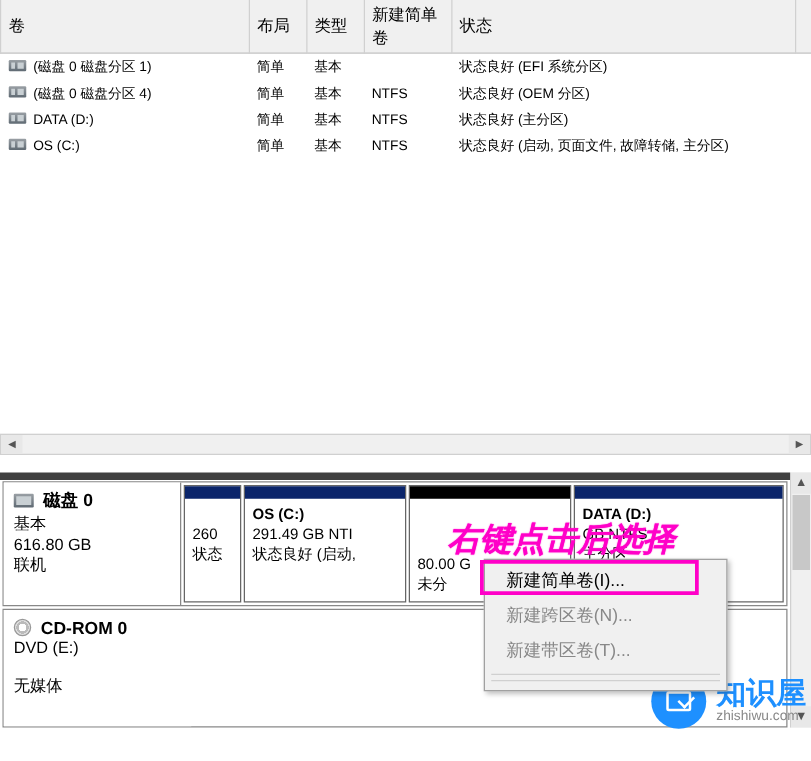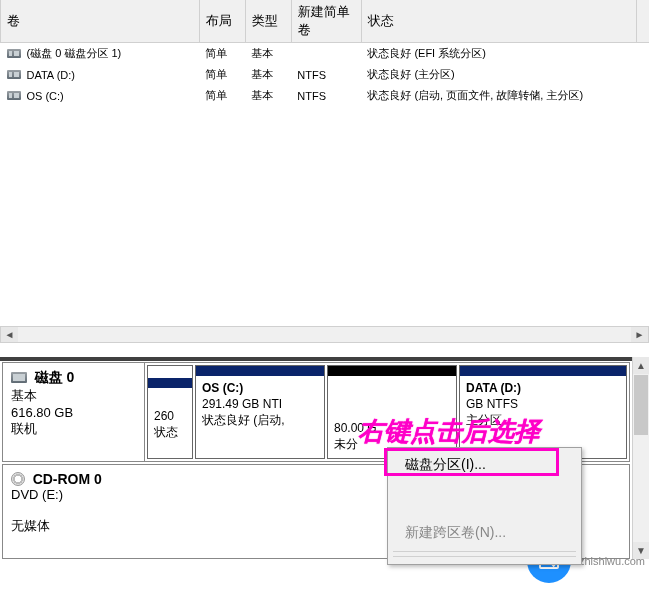--- a/index.html
+++ b/index.html
@@ -17,21 +17,21 @@
   .spacer-top { height: 220px; }
 
   
   .hscroll-wrap { height: 17px; border: 1px solid #d0d0d0; background: #f0f0f0; display:flex; align-items:center; }
   .hscroll-btn { width: 17px; height: 15px; background: #e8e8e8; display:flex; align-items:center; justify-content:center; color:#555; font-size:10px; }
   .hscroll-track { flex:1; height:15px; }
 
   .hspace { height: 14px; }
 
   
-  .disk-area { border-top: 4px solid #404040; }
+  .disk-area { border-top: 6px solid #404040; }
   .disk-row { display:flex; border:1px solid #888; margin:1px 2px 2px 2px; position:relative; }
   .disk-label-cell { width: 150px; padding: 6px 8px; border-right:1px solid #888; background:#fff; }
   .disk-label-cell .disk-icon { display:inline-block; width:16px; height:11px; background:linear-gradient(#9aa0a5,#5f6a73); border-radius:1px; margin-right:4px; vertical-align:-1px; position:relative;}
   .disk-label-cell .disk-icon::after { content:""; position:absolute; left:2px; top:2px; right:2px; bottom:2px; background:#c9d0d4;}
   .disk-label-cell .cd-icon { display:inline-block; width:14px; height:14px; border-radius:50%; background:radial-gradient(circle,#fff 0 3px,#bbb 3px 5px,#e0e0e0 5px); border:1px solid #999; margin-right:4px; vertical-align:-2px;}
   .disk-label-cell strong { font-weight:bold; font-size:14px;}
   .disk-parts { flex:1; display:flex; padding:2px; gap:2px; }
   .part-box { border:1px solid #666; display:flex; flex-direction:column; }
   .part-head { height:10px; background:#0a246a; }
   .part-head.free { background:#000; }
@@ -45,21 +45,21 @@
 
   .disk-area-wrap { position:relative; padding-right:17px; }
 
   
   .annotation { position:absolute; top:414px; left:358px; color:#ff00c8; font-family:"KaiTi","STKaiti",serif; font-size:26px; font-weight:bold; font-style:italic; text-shadow:0 0 1px #ff00c8; pointer-events:none; z-index:50;}
   .annotation-box { position:absolute; top:448px; left:384px; width:175px; height:28px; border:3px solid #ff00c8; pointer-events:none; z-index:50;}
 
   
   .context-menu { position:absolute; top:447px; left:387px; width:195px; background:#f0f0f0; border:1px solid #a0a0a0; box-shadow:2px 2px 4px rgba(0,0,0,.25); padding:3px; font-size:14px; z-index:40;}
   .context-menu .menu-item { padding:5px 14px; color:#000; }
-  .context-menu .menu-item.disabled { color:#888;margin-top:40px; }
+  .context-menu .menu-item.disabled { color:#888; }
   .context-menu .sep { height:1px; background:#d0d0d0; margin:4px 2px; }
 
   
   .watermark { position:absolute; right:4px; bottom:26px; display:flex; align-items:center; gap:8px; }
   .wm-badge { width:44px; height:44px; border-radius:50%; background:#1e90ff; display:flex; align-items:center; justify-content:center; }
   .wm-badge-inner { width:20px; height:16px; border:2px solid #fff; border-radius:2px; position:relative;}
   .wm-badge-inner::after{content:"";position:absolute;right:-4px;bottom:3px;width:10px;height:6px;border-left:2px solid #fff;border-bottom:2px solid #fff;transform:rotate(-45deg);}
   .wm-text .big { color:#1e90ff; font-size:24px; font-weight:bold; line-height:1;}
   .wm-text .small { color:#888; font-size:11px; }
 
@@ -84,20 +84,29 @@
         <td class="vol-icon-cell"><span class="vol-icon"></span></td>
         <td>(磁盘 0 磁盘分区 1)</td>
         <td>简单</td>
         <td>基本</td>
         <td></td>
         <td>状态良好 (EFI 系统分区)</td>
         <td></td>
       </tr>
       <tr>
         <td class="vol-icon-cell"><span class="vol-icon"></span></td>
+        <td>(磁盘 0 磁盘分区 4)</td>
+        <td>简单</td>
+        <td>基本</td>
+        <td>NTFS</td>
+        <td>状态良好 (OEM 分区)</td>
+        <td></td>
+      </tr>
+      <tr>
+        <td class="vol-icon-cell"><span class="vol-icon"></span></td>
         <td>DATA (D:)</td>
         <td>简单</td>
         <td>基本</td>
         <td>NTFS</td>
         <td>状态良好 (主分区)</td>
         <td></td>
       </tr>
       <tr>
         <td class="vol-icon-cell"><span class="vol-icon"></span></td>
         <td>OS (C:)</td>
@@ -125,21 +134,21 @@
 
     <div class="disk-row" style="height:100px;">
       <div class="disk-label-cell">
         <span class="disk-icon"></span>
         <strong>磁盘 0</strong><br>
         <span>基本</span><br>
         <span>616.80 GB</span><br>
         <span>联机</span>
       </div>
       <div class="disk-parts" id="disk0-parts">
-          <div class="part-box" style="width: 46px; justify-content: center;">
+          <div class="part-box" style="width: 46px;">
             <div class="part-head"></div>
             <div class="part-body"><br>260 <br>状态</div>
           </div>
           <div class="part-box" style="width: 130px;">
             <div class="part-head"></div>
             <div class="part-body"><strong>OS  (C:)</strong><br>291.49 GB NTI<br>状态良好 (启动,</div>
           </div>
           <div class="part-box" style="width: 130px; justify-content: space-between;">
             <div class="part-head free"></div>
             <div class="part-body"><br>80.00 G<br>未分</div>
@@ -163,29 +172,31 @@
   </div>
   <div class="right-scroll">
     <div class="vbtn">▲</div>
     <div class="thumb"></div>
     <div class="track"></div>
     <div class="vbtn">▼</div>
   </div>
 </div>
 
 <div class="context-menu">
-  <div class="menu-item">磁盘分区(I)...</div>
+  <div class="menu-item">新建简单卷(I)...</div>
   <div class="menu-item disabled">新建跨区卷(N)...</div>
+  <div class="menu-item disabled">新建带区卷(T)...</div>
   <div class="sep"></div>
   <div class="sep"></div>
 </div>
 
 <div class="annotation">右键点击后选择</div>
 <div class="annotation-box"></div>
 
 <div class="watermark">
   <div class="wm-badge">
       <div class="wm-badge-inner"></div>
     </div>
   <div class="wm-text">
+    <div class="big">知识屋</div>
     <div class="small">zhishiwu.com</div>
   </div>
 </div>
 
 </body></html>

